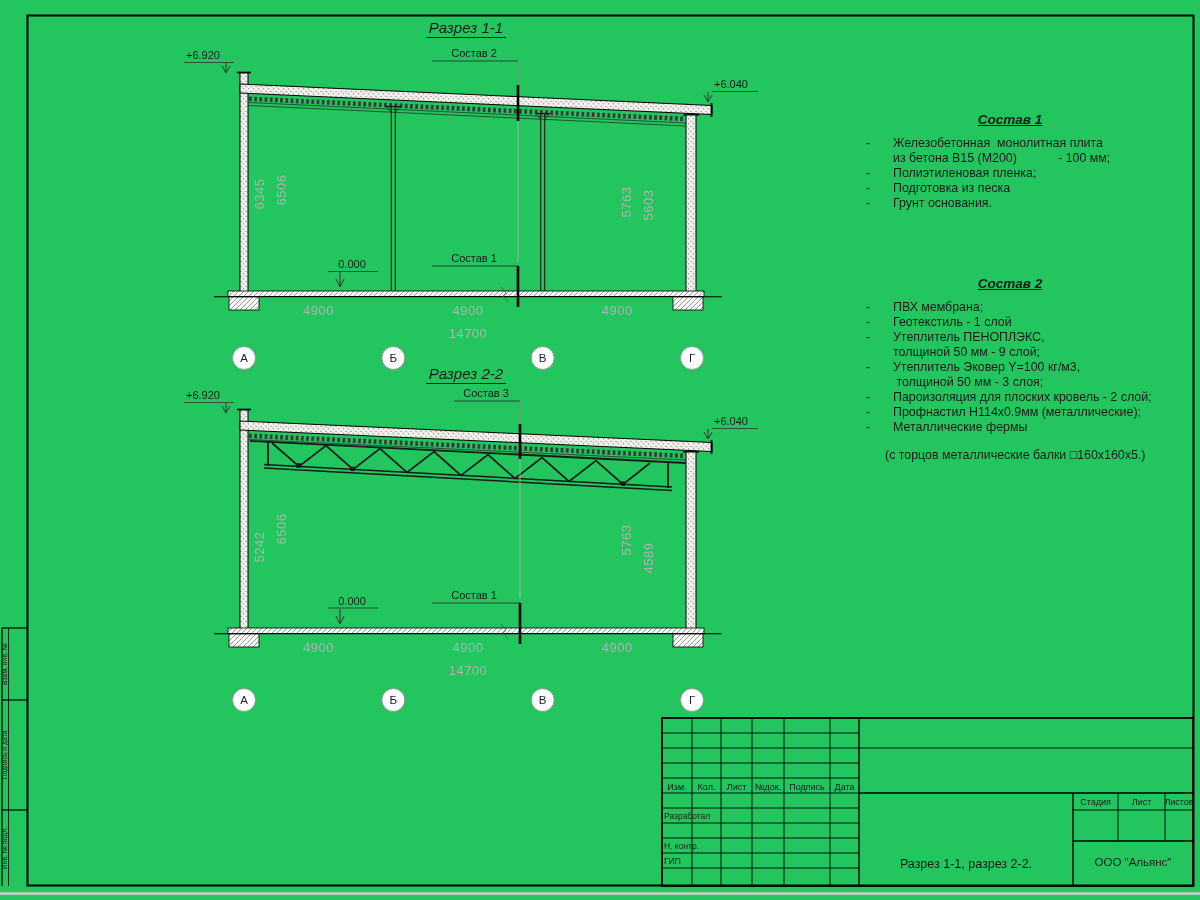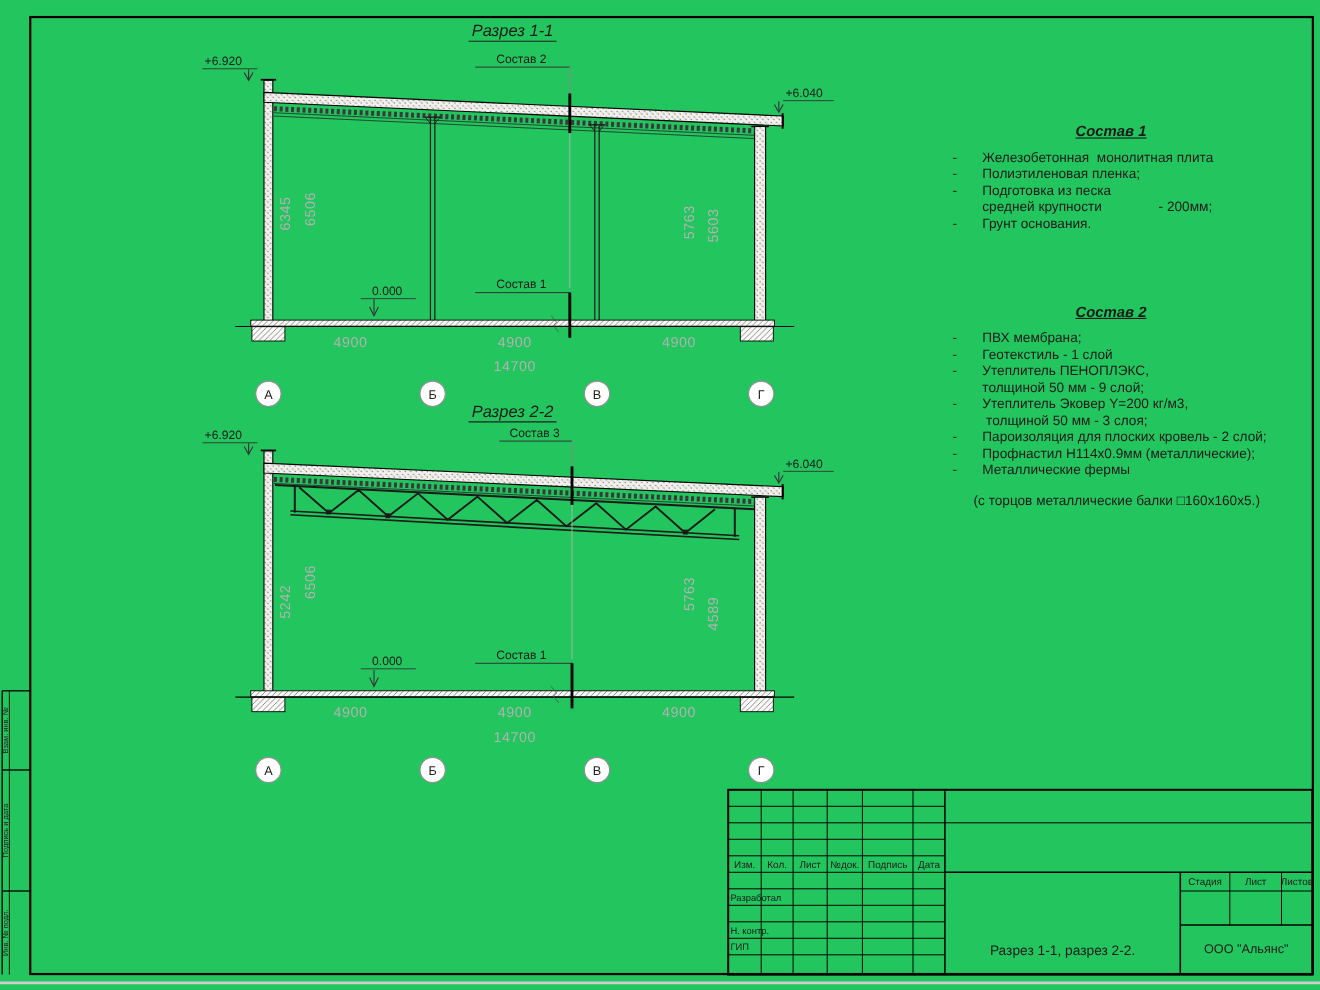--- a/index.html
+++ b/index.html
@@ -348,33 +348,33 @@
     <text class="tb" x="1141.5" y="804.5" text-anchor="middle">Лист</text>
     <text class="tb" x="1179" y="804.5" text-anchor="middle">Листов</text>
     <text class="tbt" x="966" y="868" text-anchor="middle">Разрез 1-1, разрез 2-2.</text>
     <text class="tbc" x="1133" y="866" text-anchor="middle">ООО "Альянс"</text>
   </g>
 </svg>
 
 <div class="notes" style="left:845px; top:112px;">
   <h3>Состав 1</h3>
   <div class="nline"><span class="nd">-</span><span>Железобетонная  монолитная плита</span></div>
+  <div class="nline"><span class="nd"></span><span>из бетона В15 (М200)            - 100 мм;</span></div>
   <div class="nline"><span class="nd">-</span><span>Полиэтиленовая пленка;</span></div>
   <div class="nline"><span class="nd">-</span><span>Подготовка из песка</span></div>
-  <div class="nline"><span class="nd"></span><span>средней крупности               - 200мм;</span></div>
   <div class="nline"><span class="nd">-</span><span>Грунт основания.</span></div>
 </div>
 
 <div class="notes" style="left:845px; top:276px;">
   <h3>Состав 2</h3>
   <div class="nline"><span class="nd">-</span><span>ПВХ мембрана;</span></div>
   <div class="nline"><span class="nd">-</span><span>Геотекстиль - 1 слой</span></div>
   <div class="nline"><span class="nd">-</span><span>Утеплитель ПЕНОПЛЭКС,</span></div>
   <div class="nline"><span class="nd"></span><span>толщиной 50 мм - 9 слой;</span></div>
-  <div class="nline"><span class="nd">-</span><span>Утеплитель Эковер Y=200 кг/м3,</span></div>
+  <div class="nline"><span class="nd">-</span><span>Утеплитель Эковер Y=100 кг/м3,</span></div>
   <div class="nline"><span class="nd"></span><span> толщиной 50 мм - 3 слоя;</span></div>
   <div class="nline"><span class="nd">-</span><span>Пароизоляция для плоских кровель - 2 слой;</span></div>
   <div class="nline"><span class="nd">-</span><span>Профнастил Н114х0.9мм (металлические);</span></div>
   <div class="nline"><span class="nd">-</span><span>Металлические фермы</span></div>
   <div class="nline hang"><span class="nd"></span><span>(с торцов металлические балки □160х160х5.)</span></div>
 </div>
 
 </div>
 
 </body></html>

